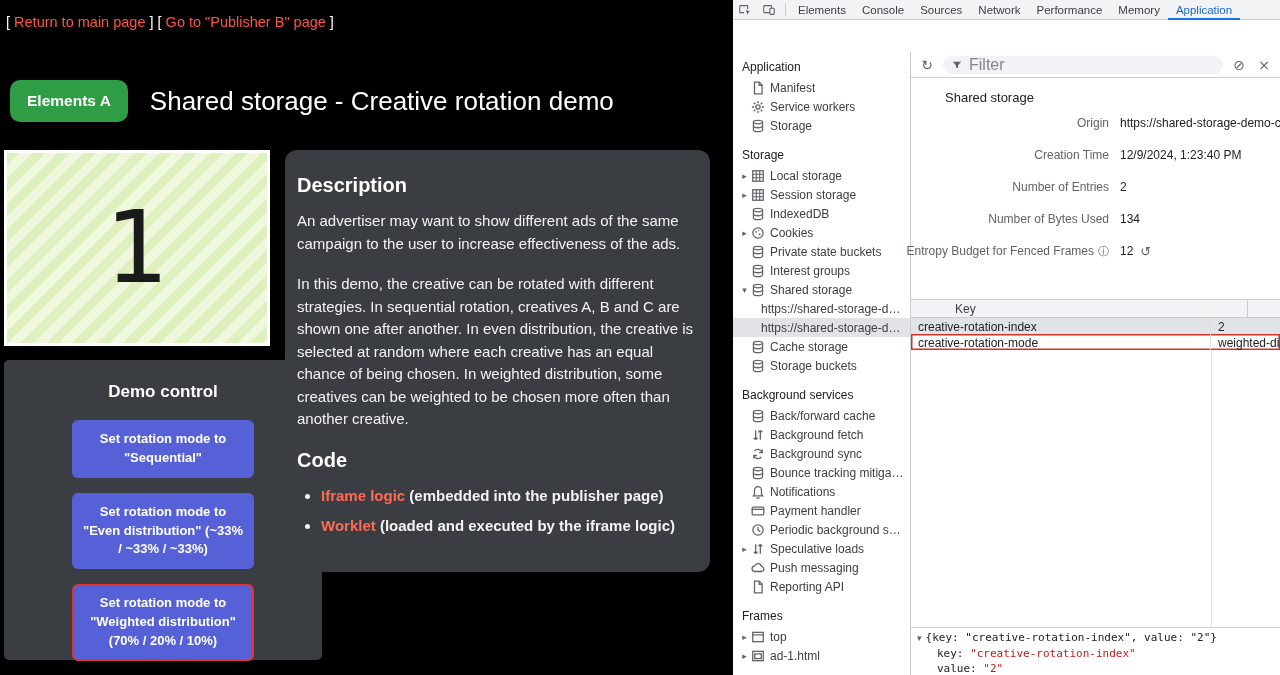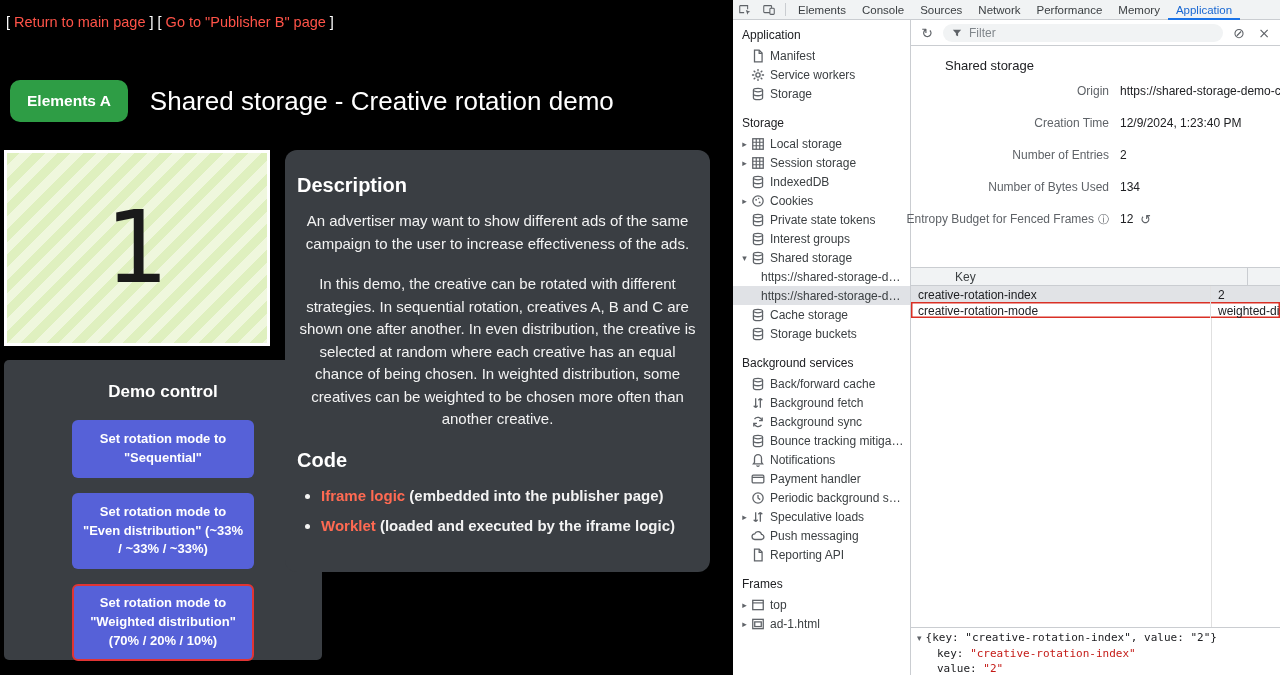--- a/index.html
+++ b/index.html
@@ -20,28 +20,28 @@
   .demo-control { position:absolute; left:4px; top:360px; width:318px; height:300px; background:#3a3e43; border-radius:5px;
     padding-top:22px; display:flex; flex-direction:column; align-items:center; }
   .demo-control-title { color:#fff; font-weight:bold; font-size:17px; margin-bottom:18px; }
   .demo-buttons { display:flex; flex-direction:column; gap:15px; width:182px; }
   .demo-btn { background:#5661d8; border:2px solid transparent; border-radius:6px; color:#fff; font-weight:bold; font-size:13px;
     font-family:inherit; padding:8px 8px; line-height:1.45; cursor:pointer; text-align:center; }
   .demo-btn.active { border-color:#e03434; }
   .description-panel { position:absolute; left:285px; top:150px; width:425px; background:#3a3e43; border-radius:12px;
     padding:24px 12px 26px; color:#f3f3f3; }
   .desc-heading { color:#fff; font-size:20px; font-weight:bold; margin-bottom:13px; }
-  .desc-para { font-size:15px; line-height:1.5; margin-bottom:18px;text-align:center; }
+  .desc-para { font-size:15px; line-height:1.5; margin-bottom:18px; }
   .code-list { margin:10px 0 0 24px; }
   .code-list li { font-size:15px; line-height:1.5; margin-bottom:8px;font-weight:bold; }
   .desc-link { color:#ff6a52; text-decoration:none; cursor:pointer; }
 
   
   .devtools { position:absolute; left:733px; top:0; width:547px; height:675px; background:#fff; display:flex; flex-direction:column;
-    font-size:12px; color:#3c4043; }
+    font-size:12px; color:#3c4043;gap:32px; }
   .dt-tabbar { height:20px; background:#f1f3f4; border-bottom:1px solid #cacdd1; display:flex; align-items:center; flex-shrink:0; }
   .dt-tbicon { width:16px; height:16px; display:flex; align-items:center; justify-content:center; margin:0 4px; color:#5f6368; cursor:pointer; }
   .dt-tbicon svg { width:14px; height:14px; display:block; }
   .dt-sep { width:1px; height:13px; background:#cacdd1; margin:0 4px; }
   .dt-tabs { display:flex; height:20px; }
   .dt-tab { padding:0 8px; height:20px; line-height:20px; font-size:11.5px; color:#3c4043; cursor:pointer; white-space:nowrap; }
   .dt-tab.selected { color:#1967d2; box-shadow:inset 0 -2px 0 #1a73e8; }
   .dt-body { flex:1; display:flex; min-height:0; }
 
   .dt-sidebar { width:178px; border-right:1px solid #cacdd1; overflow:hidden; padding-top:4px; flex-shrink:0; }
@@ -54,21 +54,21 @@
   .tree-icon { width:14px; height:14px; margin-right:5px; flex-shrink:0; color:#5f6368; }
   .tree-icon svg { width:14px; height:14px; display:block; }
   .tree-label { white-space:nowrap; overflow:hidden; font-size:12px; color:#3c4043; }
 
   .dt-main { flex:1; display:flex; flex-direction:column; min-width:0; }
   .dt-toolbar { height:26px; border-bottom:1px solid #cacdd1; display:flex; align-items:center; padding:0 7px; gap:7px; flex-shrink:0; }
   .toolbar-icon { color:#5f6368; font-size:14px; font-family:"DejaVu Sans",sans-serif; cursor:pointer; width:18px; text-align:center; flex-shrink:0; }
   .filter-pill { flex:1; height:18px; background:#f1f3f4; border-radius:10px; display:flex; align-items:center; padding:0 9px; gap:7px; min-width:0; }
   .funnel { color:#5f6368; display:flex; }
   .funnel svg { width:10px; height:10px; display:block; }
-  .filter-input { border:none; outline:none; background:transparent; font-size:12px; color:#202124; font-family:inherit; width:100%; }
+  .filter-input { border:none; outline:none; background:transparent; font-size:16px; color:#202124; font-family:inherit; width:100%; }
   .filter-input::placeholder { color:#80868b; }
 
   .dt-content { flex:1; display:flex; flex-direction:column; min-height:0; }
   .dt-title { font-size:13px; color:#202124; margin:12px 0 2px 34px; }
   .meta-row { height:32px; display:flex; align-items:center; }
   .meta-label { width:198px; text-align:right; color:#5f6368; flex-shrink:0; display:flex; justify-content:flex-end; align-items:center; gap:4px; white-space:nowrap; }
   .meta-value { margin-left:11px; color:#202124; display:flex; align-items:center; gap:7px; white-space:nowrap; overflow:hidden; }
   .info-glyph { font-family:"DejaVu Sans",sans-serif; font-size:11px; color:#5f6368; }
   .reset-glyph { font-family:"DejaVu Sans",sans-serif; font-size:13px; color:#5f6368; cursor:pointer; }
 
@@ -241,21 +241,21 @@
           </div>
           <div class="tree-row">
             <span class="twisty"></span>
             <span class="tree-icon">
               <svg viewBox="0 0 12 12">
                 <ellipse cx="6" cy="2.6" rx="3.9" ry="1.5" fill="none" stroke="currentColor" stroke-width="1.1"></ellipse>
                 <path d="M2.1 2.6v6.8c0 .85 1.75 1.5 3.9 1.5s3.9-.65 3.9-1.5V2.6" fill="none" stroke="currentColor" stroke-width="1.1"></path>
                 <path d="M2.1 6c0 .85 1.75 1.5 3.9 1.5S9.9 6.85 9.9 6" fill="none" stroke="currentColor" stroke-width="1.1"></path>
               </svg>
             </span>
-            <span class="tree-label">Private state tokens</span>
+            <span class="tree-label">Private state buckets</span>
           </div>
           <div class="tree-row">
             <span class="twisty"></span>
             <span class="tree-icon">
               <svg viewBox="0 0 12 12">
                 <ellipse cx="6" cy="2.6" rx="3.9" ry="1.5" fill="none" stroke="currentColor" stroke-width="1.1"></ellipse>
                 <path d="M2.1 2.6v6.8c0 .85 1.75 1.5 3.9 1.5s3.9-.65 3.9-1.5V2.6" fill="none" stroke="currentColor" stroke-width="1.1"></path>
                 <path d="M2.1 6c0 .85 1.75 1.5 3.9 1.5S9.9 6.85 9.9 6" fill="none" stroke="currentColor" stroke-width="1.1"></path>
               </svg>
             </span>

